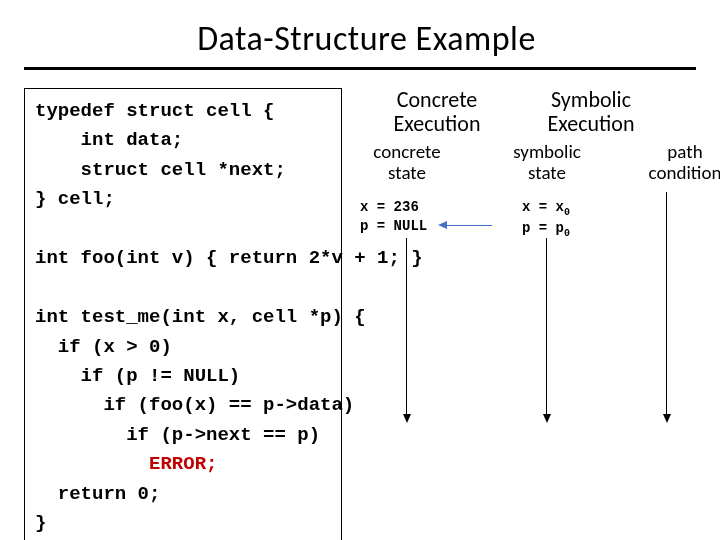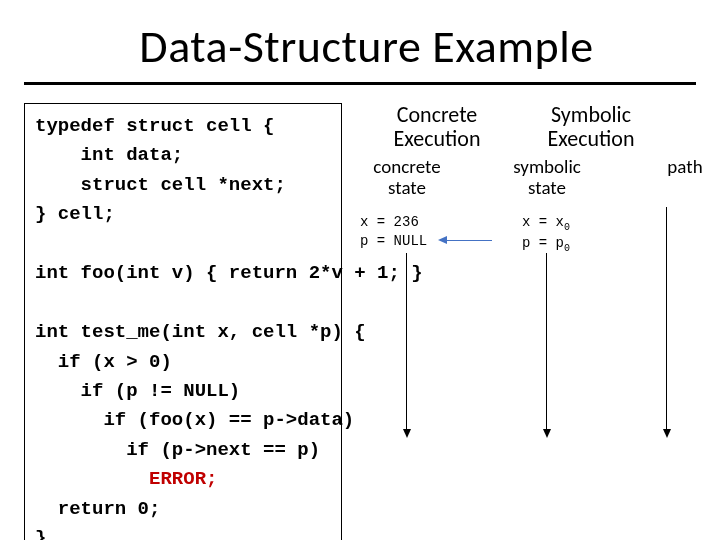--- a/index.html
+++ b/index.html
@@ -7,21 +7,21 @@
     width: 720px;
     height: 540px;
     background: #fff;
     font-family: Calibri, Arial, sans-serif;
     color: #000;
     position: relative;
     overflow: hidden;
   }
   .title {
     text-align: center;
-    font-size: 46px;
+    font-size: 34px;
     font-weight: 400;
     margin-top: 18px;
     letter-spacing: 0.5px;
     margin-left: 13px;
   }
   .hr {
     border: none;
     border-top: 3px solid #000;
     margin: 8px 24px 0 24px;
   }
@@ -56,21 +56,21 @@
   }
   .sub-header {
     position: absolute;
     text-align: center;
     font-size: 19px;
     line-height: 1.1;
   }
   .mono {
     font-family: "Courier New", monospace;
     font-size: 14px;
-    font-weight: normal;
+    font-weight: bold;
     line-height: 1.35;
     position: absolute;
     white-space: pre;
   }
   .sub { font-size: 10px; vertical-align: sub; }
   .arrow-vert {
     position: absolute;
     width: 1px;
     border-left: 1.5px solid #000;
   }
@@ -135,20 +135,21 @@
       <span>state</span>
     </div>
 
     <div class="sub-header" style="left:152px; top:54px; width:90px;">
       <span>symbolic</span><br>
       <span>state</span>
     </div>
 
     <div class="sub-header" style="left:290px; top:54px; width:90px;">
       <span>path</span><br>
+      <span>condition</span>
     </div>
 
     <div class="mono" style="left:10px; top:110px;"><span>x = 236</span>
 <span>p = NULL</span></div>
 
     <div class="mono" style="left:172px; top:110px;"><span><span>x = x</span><span class="sub">0</span></span>
 <span><span>p = p</span><span class="sub">0</span></span></div>
 
     <div class="arrow-horz" style="left:96px; top:137px; width:46px;"></div>
     <div class="arrow-head-left" style="left:88px; top:133px;"></div>

